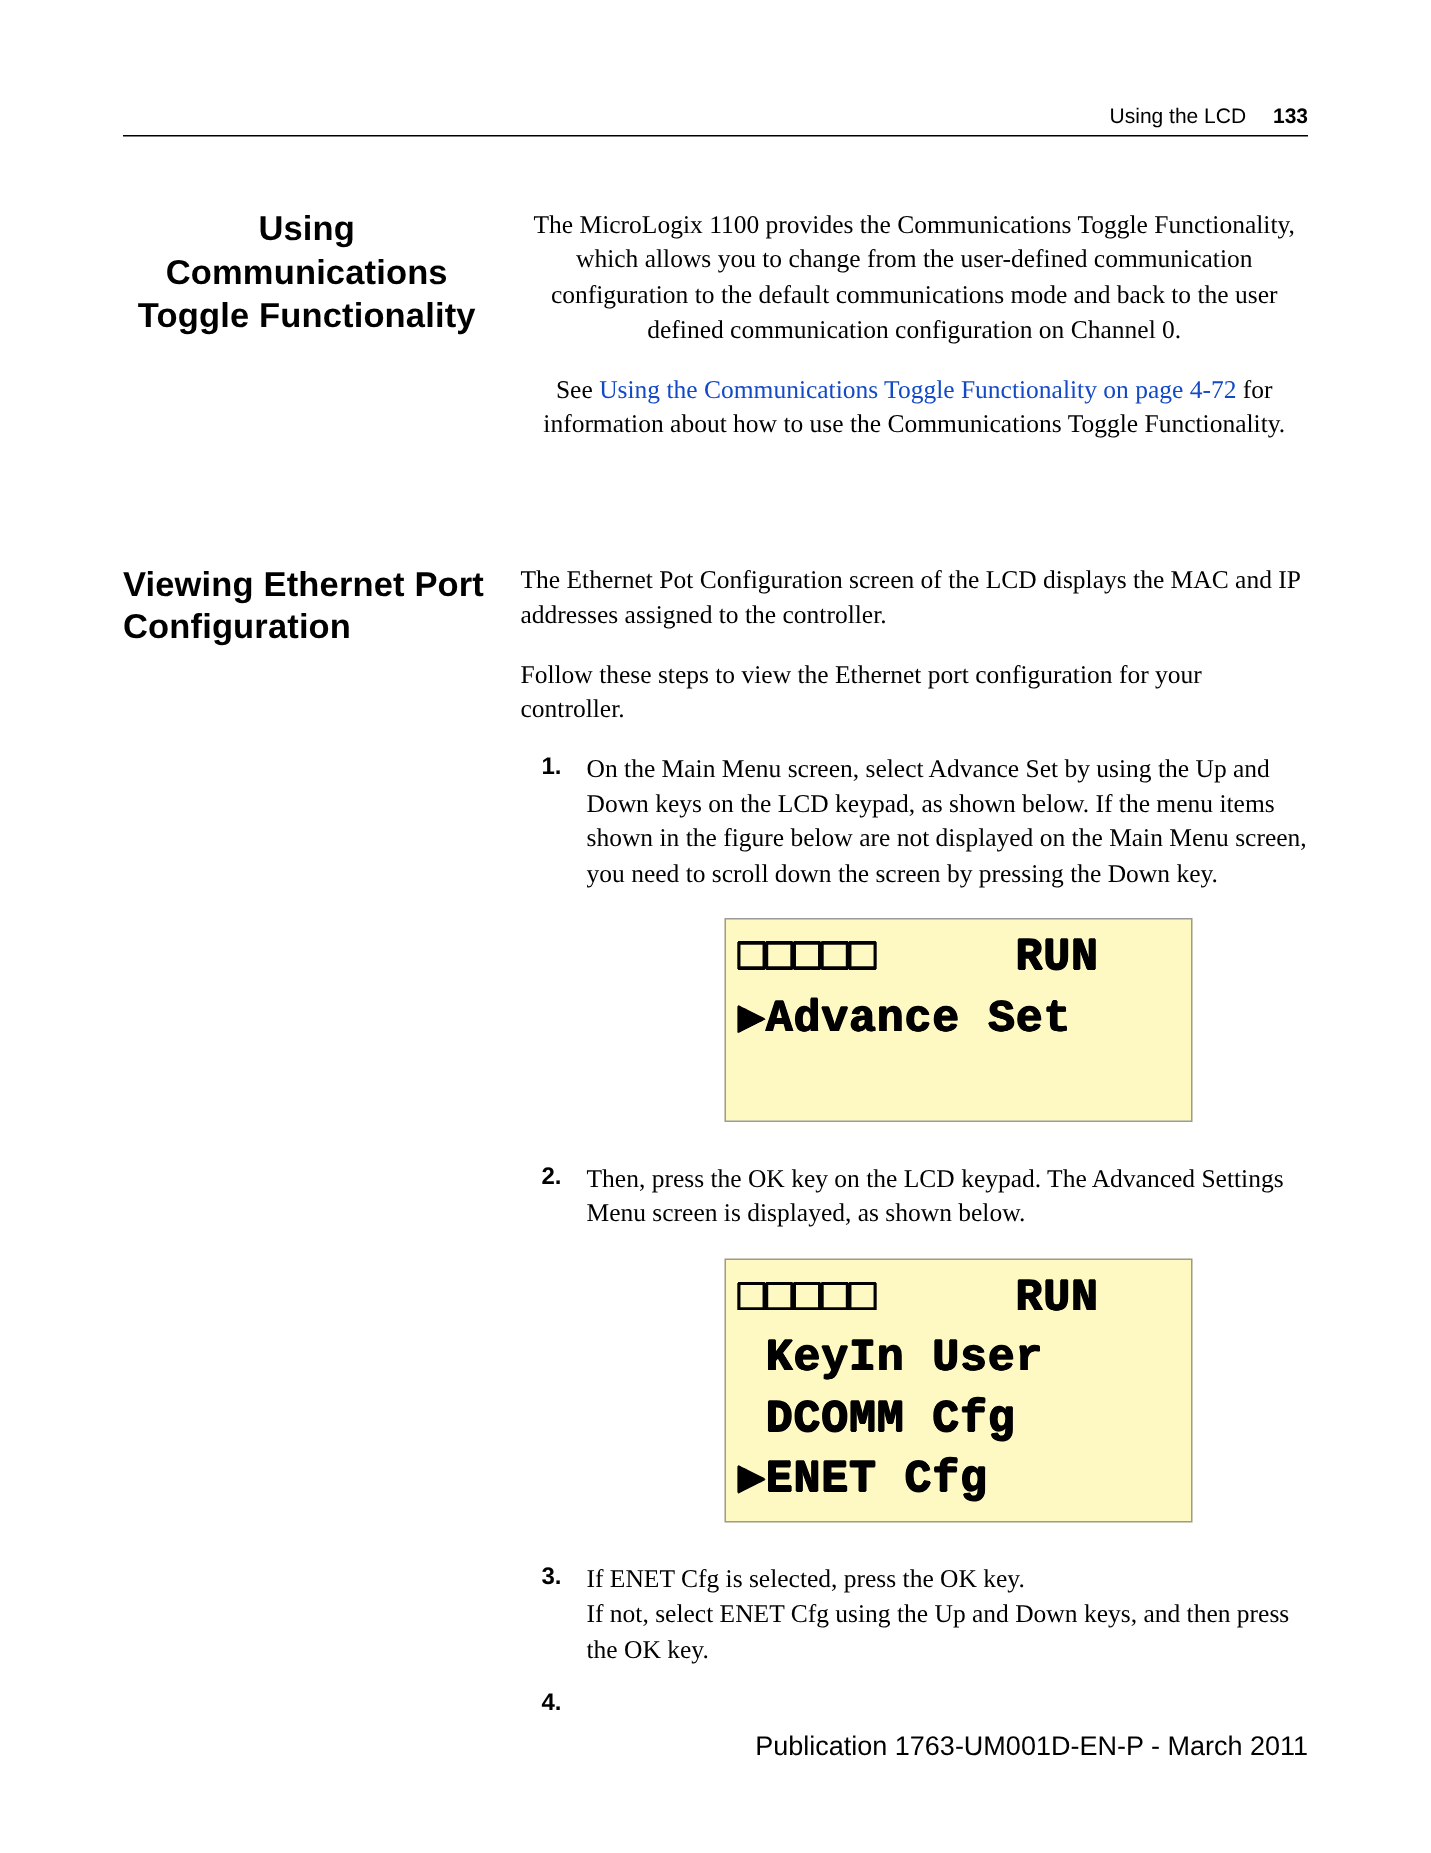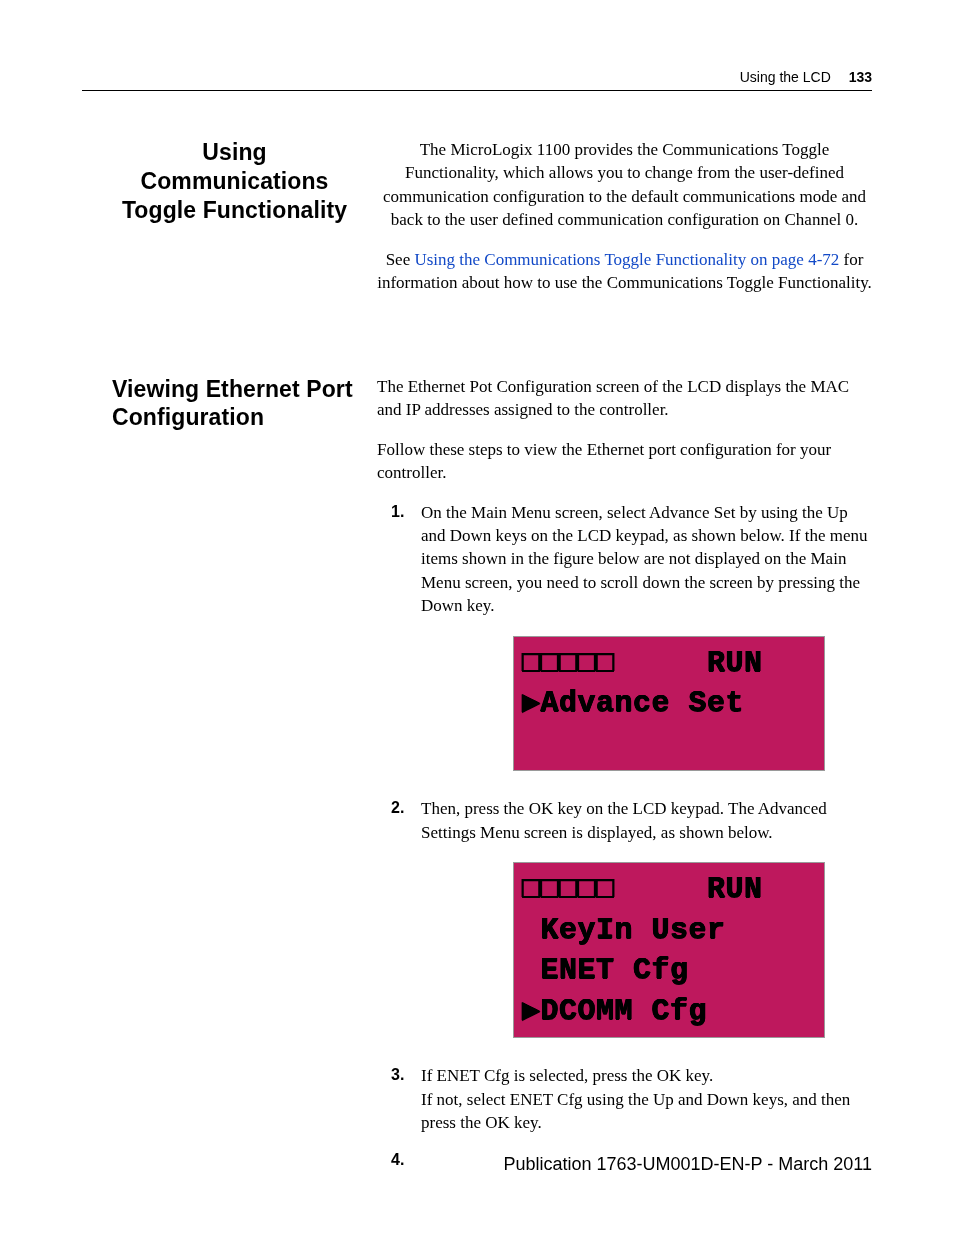--- a/index.html
+++ b/index.html
@@ -11,21 +11,21 @@
     color: #000;
     font-family: Georgia, "Times New Roman", serif;
     font-size: 17px;
     line-height: 1.38;
     position: relative;
   }
   .page {
     position: relative;
     width: 954px;
     height: 1235px;
-    padding: 68px 82px 60px 112px;
+    padding: 68px 82px 60px 82px;
     box-sizing: border-box;
   }
 
   
   .runhead {
     position: absolute;
     left: 82px; right: 82px;
     top: 68px;
     text-align: right;
     font-family: "Helvetica Neue", Arial, sans-serif;
@@ -83,21 +83,21 @@
     font-size: 16px;
   }
   ol.steps > li .num::after { content: "."; }
 
   
   .lcd-wrap {
     margin: 18px 0 26px 92px;
   }
   .lcd {
     width: 312px;
-    background: #be185d;
+    background: #fef9c3;
     border: 1px solid #9a9a9a;
     padding: 6px 8px;
     box-sizing: border-box;
     display: table;
   }
   .lcd .row {
     display: block;
     font-family: "Courier New", monospace;
     font-weight: 700;
     font-size: 30px;
@@ -167,22 +167,22 @@
         </li>
 
         <li>
           <span class="num">2</span>
           <span>Then, press the OK key on the LCD keypad. The Advanced Settings Menu screen is displayed, as shown below.</span>
 
           <div class="lcd-wrap">
             <div class="lcd">
               <span class="row">□□□□□     RUN</span>
               <span class="row"> KeyIn User</span>
-              <span class="row"> ENET Cfg</span>
-              <span class="row">▶DCOMM Cfg</span>
+              <span class="row"> DCOMM Cfg</span>
+              <span class="row">▶ENET Cfg</span>
             </div>
           </div>
         </li>
 
         <li>
           <span class="num">3</span>
           <span>If ENET Cfg is selected, press the OK key.</span><br>
           <span>If not, select ENET Cfg using the Up and Down keys, and then press the OK key.</span>
         </li>
 

